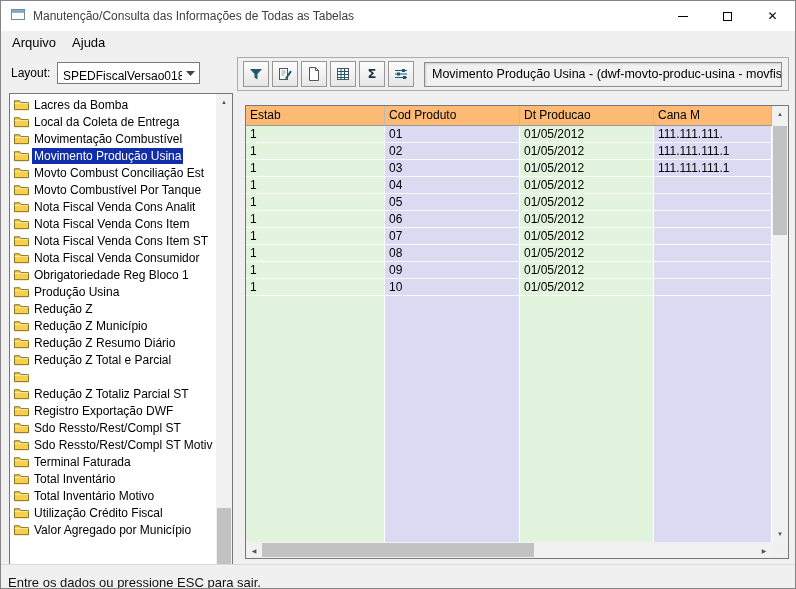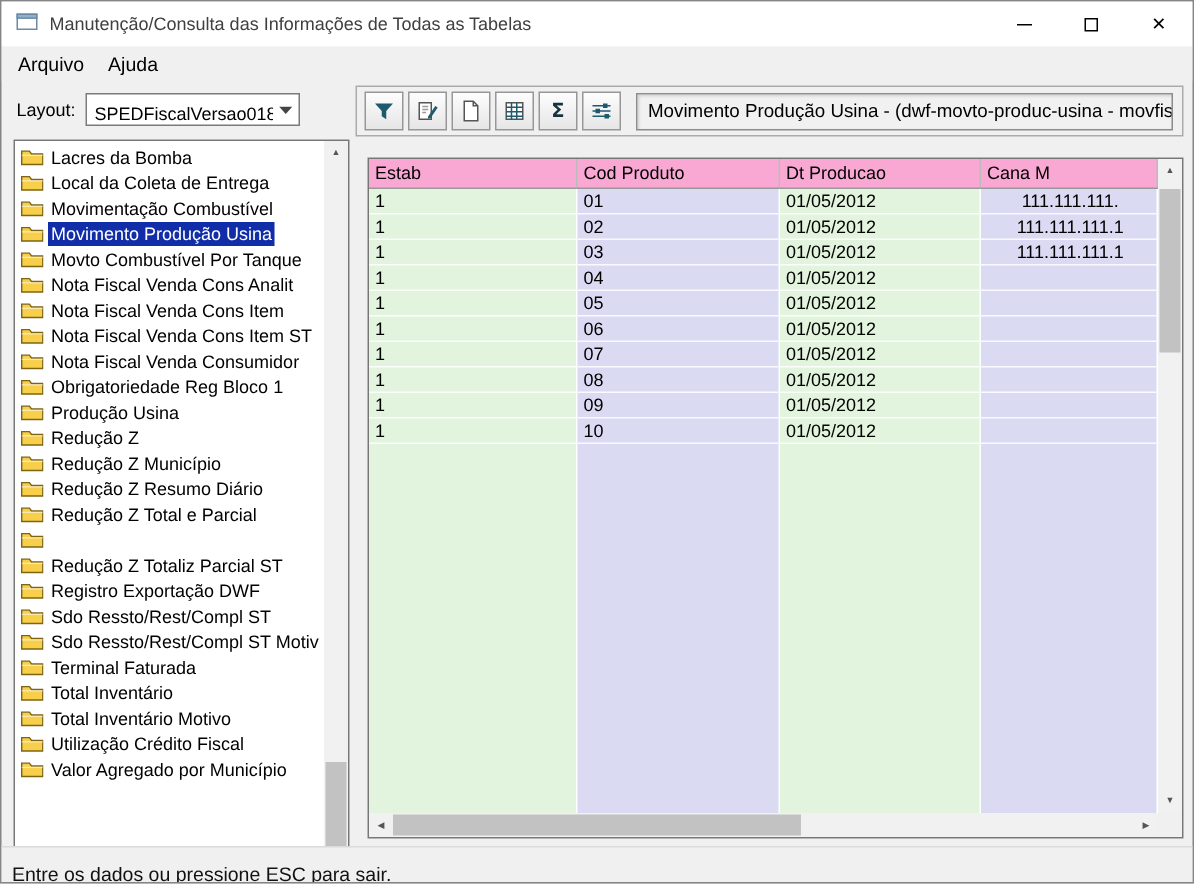--- a/index.html
+++ b/index.html
@@ -46,28 +46,28 @@
   .vscroll .sb-thumb{left:1px;right:1px}
   .hscroll .sb-thumb{top:1px;bottom:1px}
   .sb-corner{position:absolute;width:16px;height:16px;right:0;bottom:0;background:#f0f0f0}
   .tree-panel .vscroll{right:0;top:0;bottom:16px}
   .tree-panel .hscroll{left:0;bottom:0;right:16px}
   .grid-panel .vscroll{right:0;top:0;bottom:16px}
   .grid-panel .hscroll{left:0;bottom:0;right:16px}
 
   
   .grid-panel{position:absolute;left:244px;top:104px;width:544px;height:454px;background:#fff;border:1px solid #777}
-  .grid-header{position:absolute;left:0;top:0;right:16px;height:20px;background:#f9a8d4;border-bottom:1px solid #999;display:flex;overflow:hidden}
+  .grid-header{position:absolute;left:0;top:0;right:16px;height:20px;background:#fdba74;border-bottom:1px solid #999;display:flex;overflow:hidden}
   .hcell{height:100%;padding-left:4px;font-size:12px;line-height:19px;border-right:1px solid #bbb;white-space:nowrap;overflow:hidden;flex:0 0 auto;color:#000}
   .grid-body{position:absolute;left:0;top:20px;right:16px;bottom:16px;display:flex;overflow:hidden;background:#fff}
   .grid-col{height:100%;border-right:1px solid #fff;flex:0 0 auto}
   .col-green{background:var(--grid-green,#e2f3de)}
   .col-lav{background:var(--grid-lavender,#dadaf3)}
   .gcell{height:17px;line-height:16px;font-size:12px;padding:0 4px;border-bottom:1px solid rgba(255,255,255,.85);white-space:nowrap;overflow:hidden;color:#000}
-  .gcell.num{text-align:center;padding-right:2px}
+  .gcell.num{text-align:left;padding-right:2px}
   .cw-0{width:139px}.cw-1{width:135px}.cw-2{width:134px}.cw-3{width:118px}
 
   
   .statusbar{position:absolute;left:0;top:563px;width:100%;height:26px;background:#f0f0f0;border-top:1px solid #dadada;display:flex;align-items:flex-end;padding-left:7px;font-size:13px;color:#111}
 
   
   .ic-fill{fill:var(--icon,#1d5a6e)}
   .ic-stroke{stroke:var(--icon,#1d5a6e);fill:none}
   .pg-stroke{stroke:#555;fill:#fff}
   .sigma-text{font-family:"DejaVu Sans",sans-serif;font-weight:bold;font-size:13px;fill:#16323f}
@@ -176,20 +176,27 @@
             <path d="M0.5 5.5 L15.5 5.5" stroke="#fff" opacity="0.55"></path>
           </svg>
           <span class="tree-label">Movimentação Combustível</span>
         </div>
         <div class="tree-item selected">
           <svg width="15" height="13" viewBox="0 0 16 13">
             <path d="M0.5 2.5 L6 2.5 L7.5 4.5 L15.5 4.5 L15.5 12 L0.5 12 Z" fill="#f7cf4b" stroke="#7d6514"></path>
             <path d="M0.5 5.5 L15.5 5.5" stroke="#fff" opacity="0.55"></path>
           </svg>
           <span class="tree-label">Movimento Produção Usina</span>
+        </div>
+        <div class="tree-item">
+          <svg width="15" height="13" viewBox="0 0 16 13">
+            <path d="M0.5 2.5 L6 2.5 L7.5 4.5 L15.5 4.5 L15.5 12 L0.5 12 Z" fill="#f7cf4b" stroke="#7d6514"></path>
+            <path d="M0.5 5.5 L15.5 5.5" stroke="#fff" opacity="0.55"></path>
+          </svg>
+          <span class="tree-label">Movto Combust Conciliação Est</span>
         </div>
         <div class="tree-item">
           <svg width="15" height="13" viewBox="0 0 16 13">
             <path d="M0.5 2.5 L6 2.5 L7.5 4.5 L15.5 4.5 L15.5 12 L0.5 12 Z" fill="#f7cf4b" stroke="#7d6514"></path>
             <path d="M0.5 5.5 L15.5 5.5" stroke="#fff" opacity="0.55"></path>
           </svg>
           <span class="tree-label">Movto Combustível Por Tanque</span>
         </div>
         <div class="tree-item">
           <svg width="15" height="13" viewBox="0 0 16 13">

